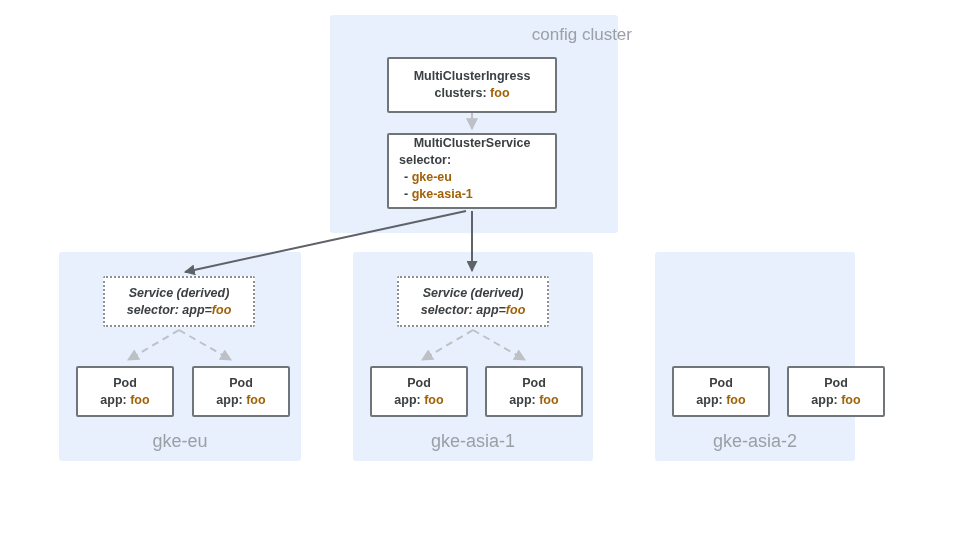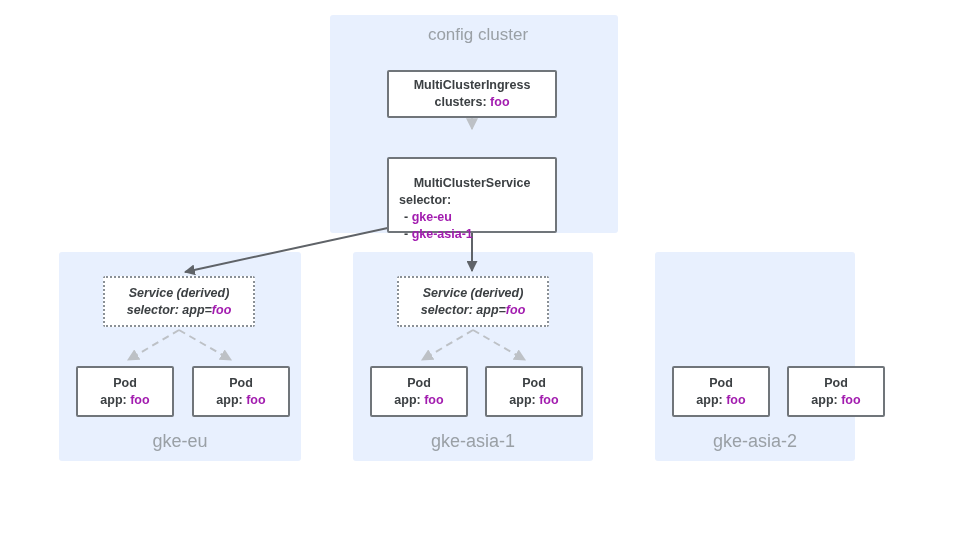--- a/index.html
+++ b/index.html
@@ -13,23 +13,23 @@
     overflow: hidden;
   }
   .panel {
     position: absolute;
     background: #E8F0FE;
     border-radius: 3px;
   }
   .panel-title {
     position: absolute;
     top: 10px;
-    left: 4px;
+    left: 14px;
     width: 100%;
-    text-align: center;
+    text-align: right;
     color: #9AA0A6;
     font-size: 17px;
     font-weight: 400;
   }
   .cluster-label {
     position: absolute;
     bottom: 9px;
     left: 0;
     width: 100%;
     text-align: center;
@@ -51,25 +51,25 @@
     display: flex;
     flex-direction: column;
     align-items: center;
     justify-content: center;
     text-align: center;
   }
   .node.dotted {
     border: 2px dotted #8a9096;
     font-style: italic;
   }
-  .mcs-box { padding-top: 16px; margin-top: 24px; }
+  .mcs-box { padding-top: 0; }
   .mcs-title { text-align: center; }
   .mcs-clusters-label { padding-left: 10px; }
   .mcs-item { padding-left: 15px; }
-  .blue { color: #a21caf; }
+  .blue { color: #a16207; }
   .arrow-layer {
     position: absolute;
     inset: 0;
     width: 960px;
     height: 540px;
     pointer-events: none;
   }
 </style>
 </head>
 <body>
@@ -103,21 +103,21 @@
     </defs>
     <path d="M472,107 L472,129" stroke="#BDC1C6" stroke-width="2" fill="none" marker-end="url(#arrow-light)"></path>
     <path d="M466,211 L185,272" stroke="#5F6368" stroke-width="2" fill="none" marker-end="url(#arrow-dark)"></path>
     <path d="M472,211 L472,271" stroke="#5F6368" stroke-width="2" fill="none" marker-end="url(#arrow-dark)"></path>
     <path d="M179,330 L128,360" stroke="#BDC1C6" stroke-width="2" fill="none" stroke-dasharray="7 5" marker-end="url(#arrow-light)"></path>
     <path d="M179,330 L231,360" stroke="#BDC1C6" stroke-width="2" fill="none" stroke-dasharray="7 5" marker-end="url(#arrow-light)"></path>
     <path d="M473,330 L422,360" stroke="#BDC1C6" stroke-width="2" fill="none" stroke-dasharray="7 5" marker-end="url(#arrow-light)"></path>
     <path d="M473,330 L525,360" stroke="#BDC1C6" stroke-width="2" fill="none" stroke-dasharray="7 5" marker-end="url(#arrow-light)"></path>
   </svg>
 
-  <div class="node centered" style="left:387px; top:70px; width:170px; height:48px;">
+  <div class="node centered" style="left:387px; top:57px; width:170px; height:56px;">
     <div>MultiClusterIngress</div>
     <div><span>clusters: </span><span class="blue">foo</span></div>
   </div>
 
   <div class="node mcs-box" style="left:387px; top:133px; width:170px; height:76px;">
     <div class="mcs-title">MultiClusterService</div>
     <div class="mcs-clusters-label">selector:</div>
     <div class="mcs-item"><span>- </span><span class="blue">gke-eu</span></div>
     <div class="mcs-item"><span>- </span><span class="blue">gke-asia-1</span></div>
   </div>

